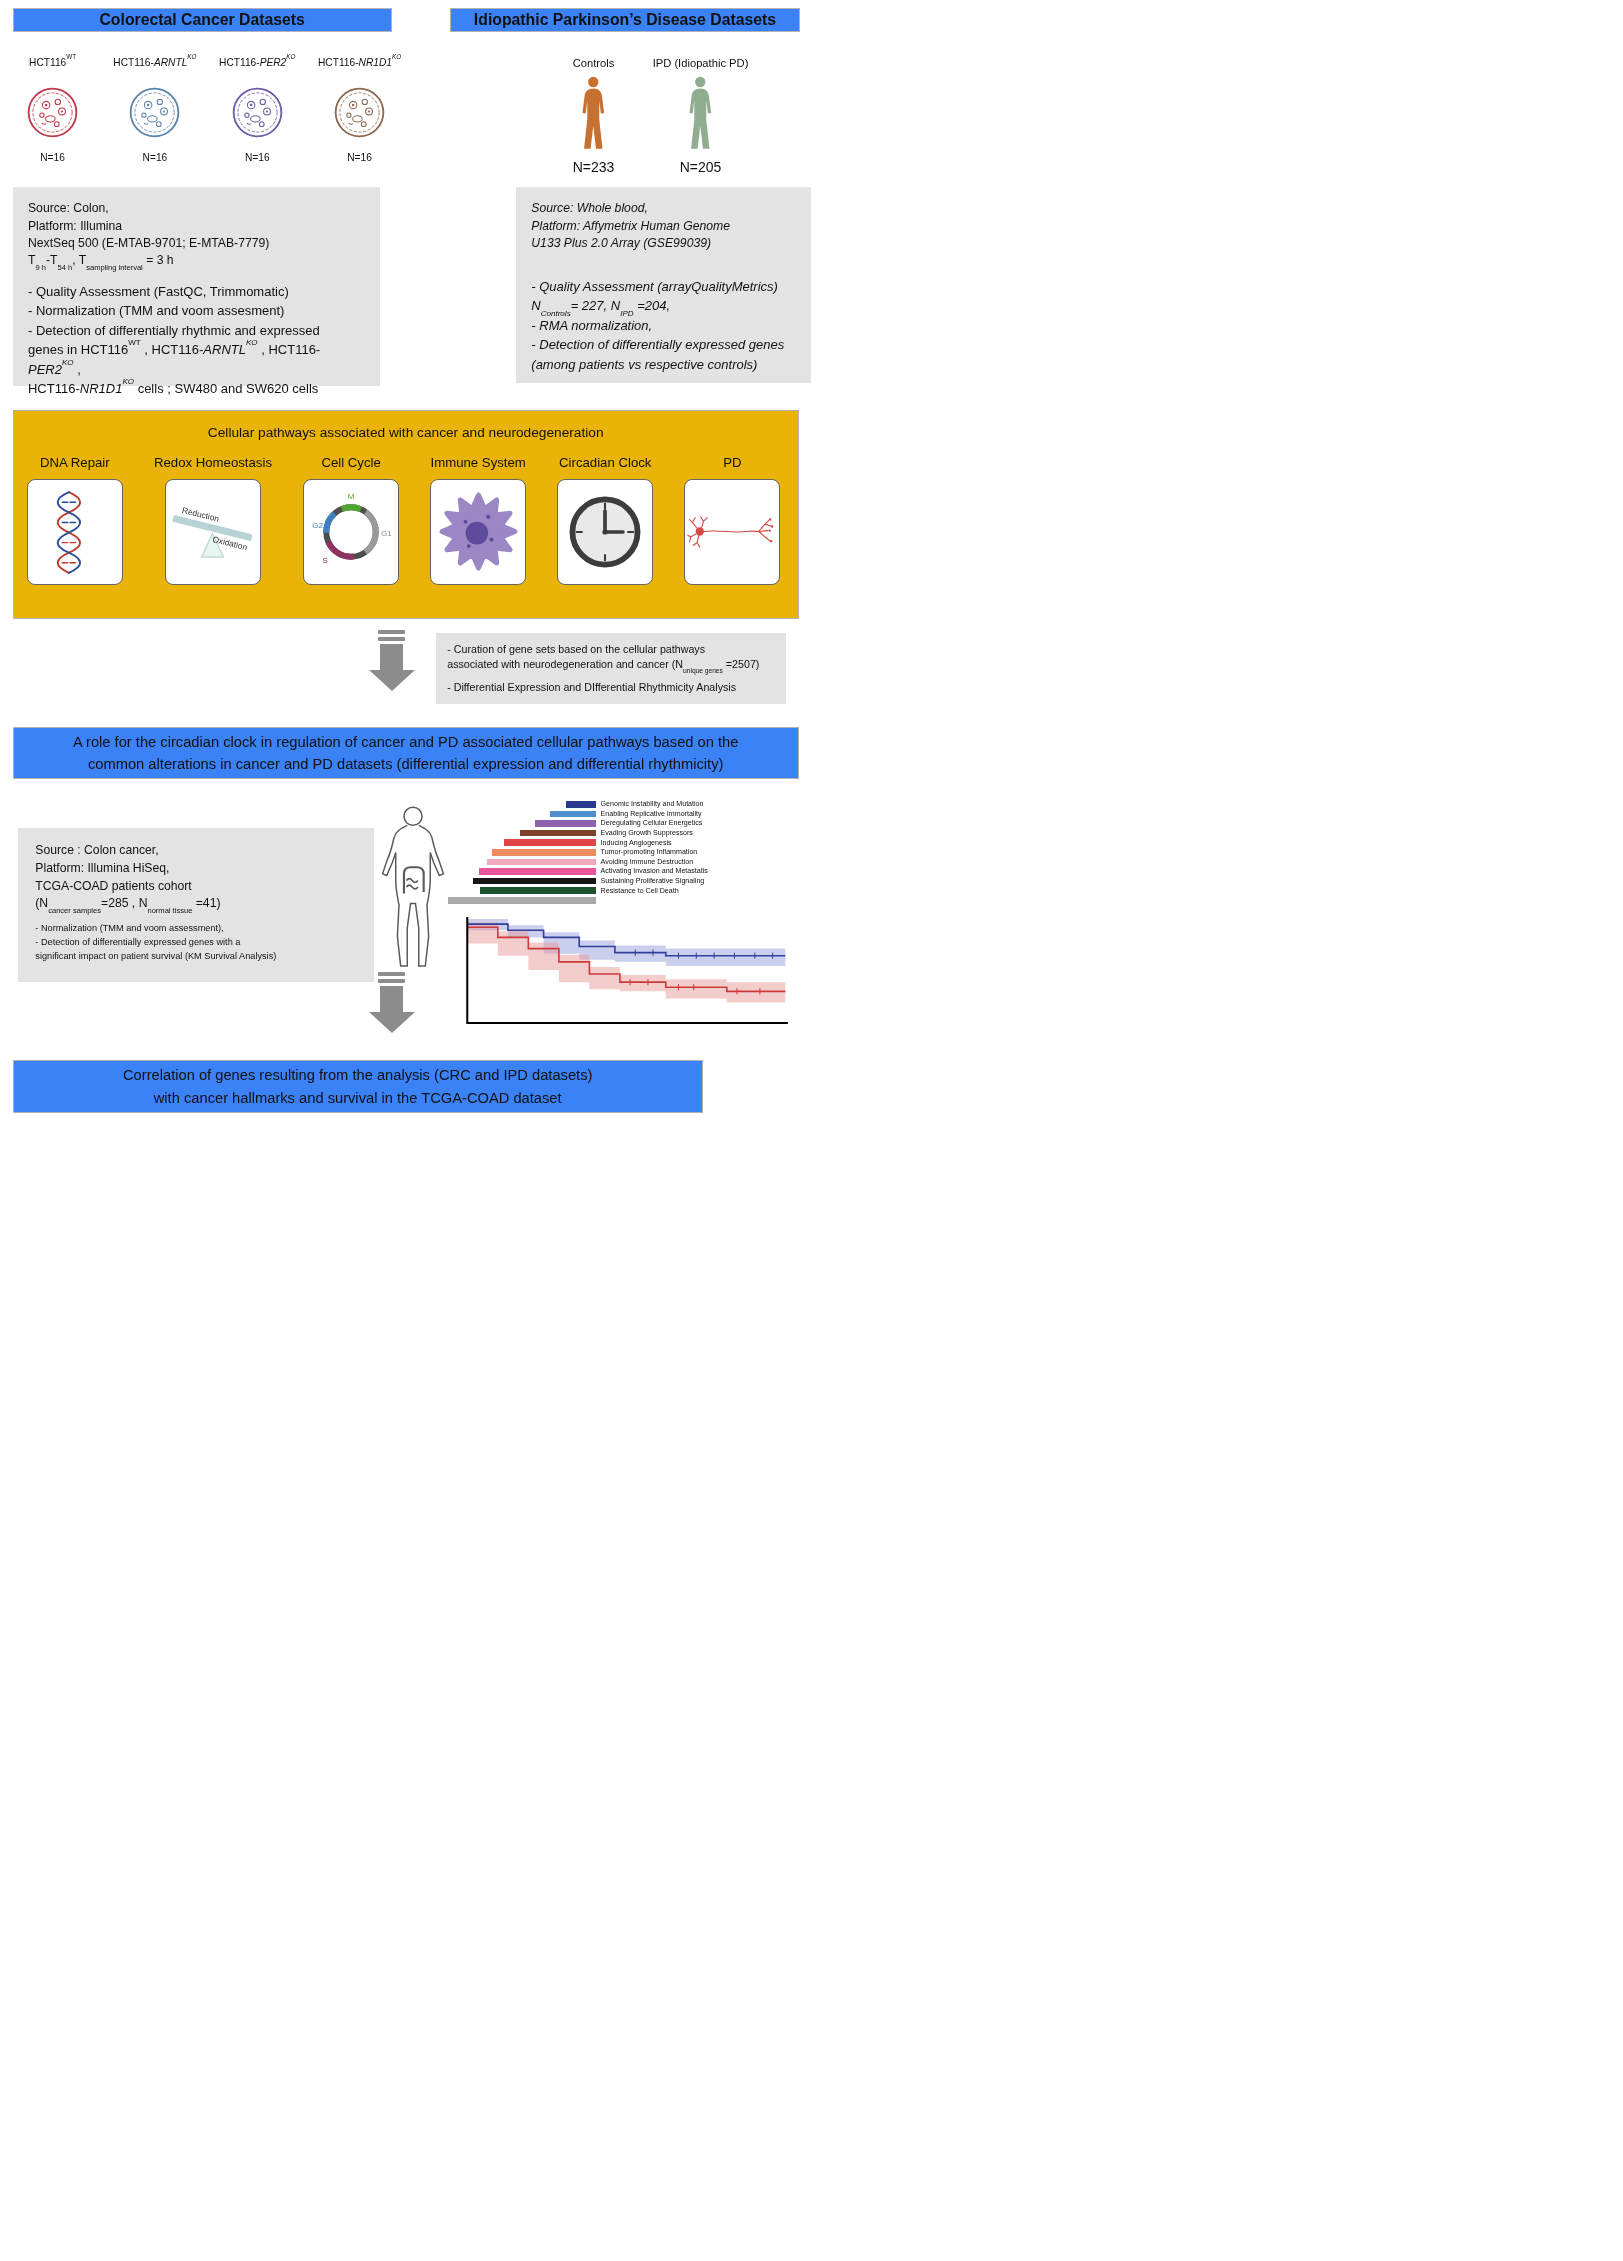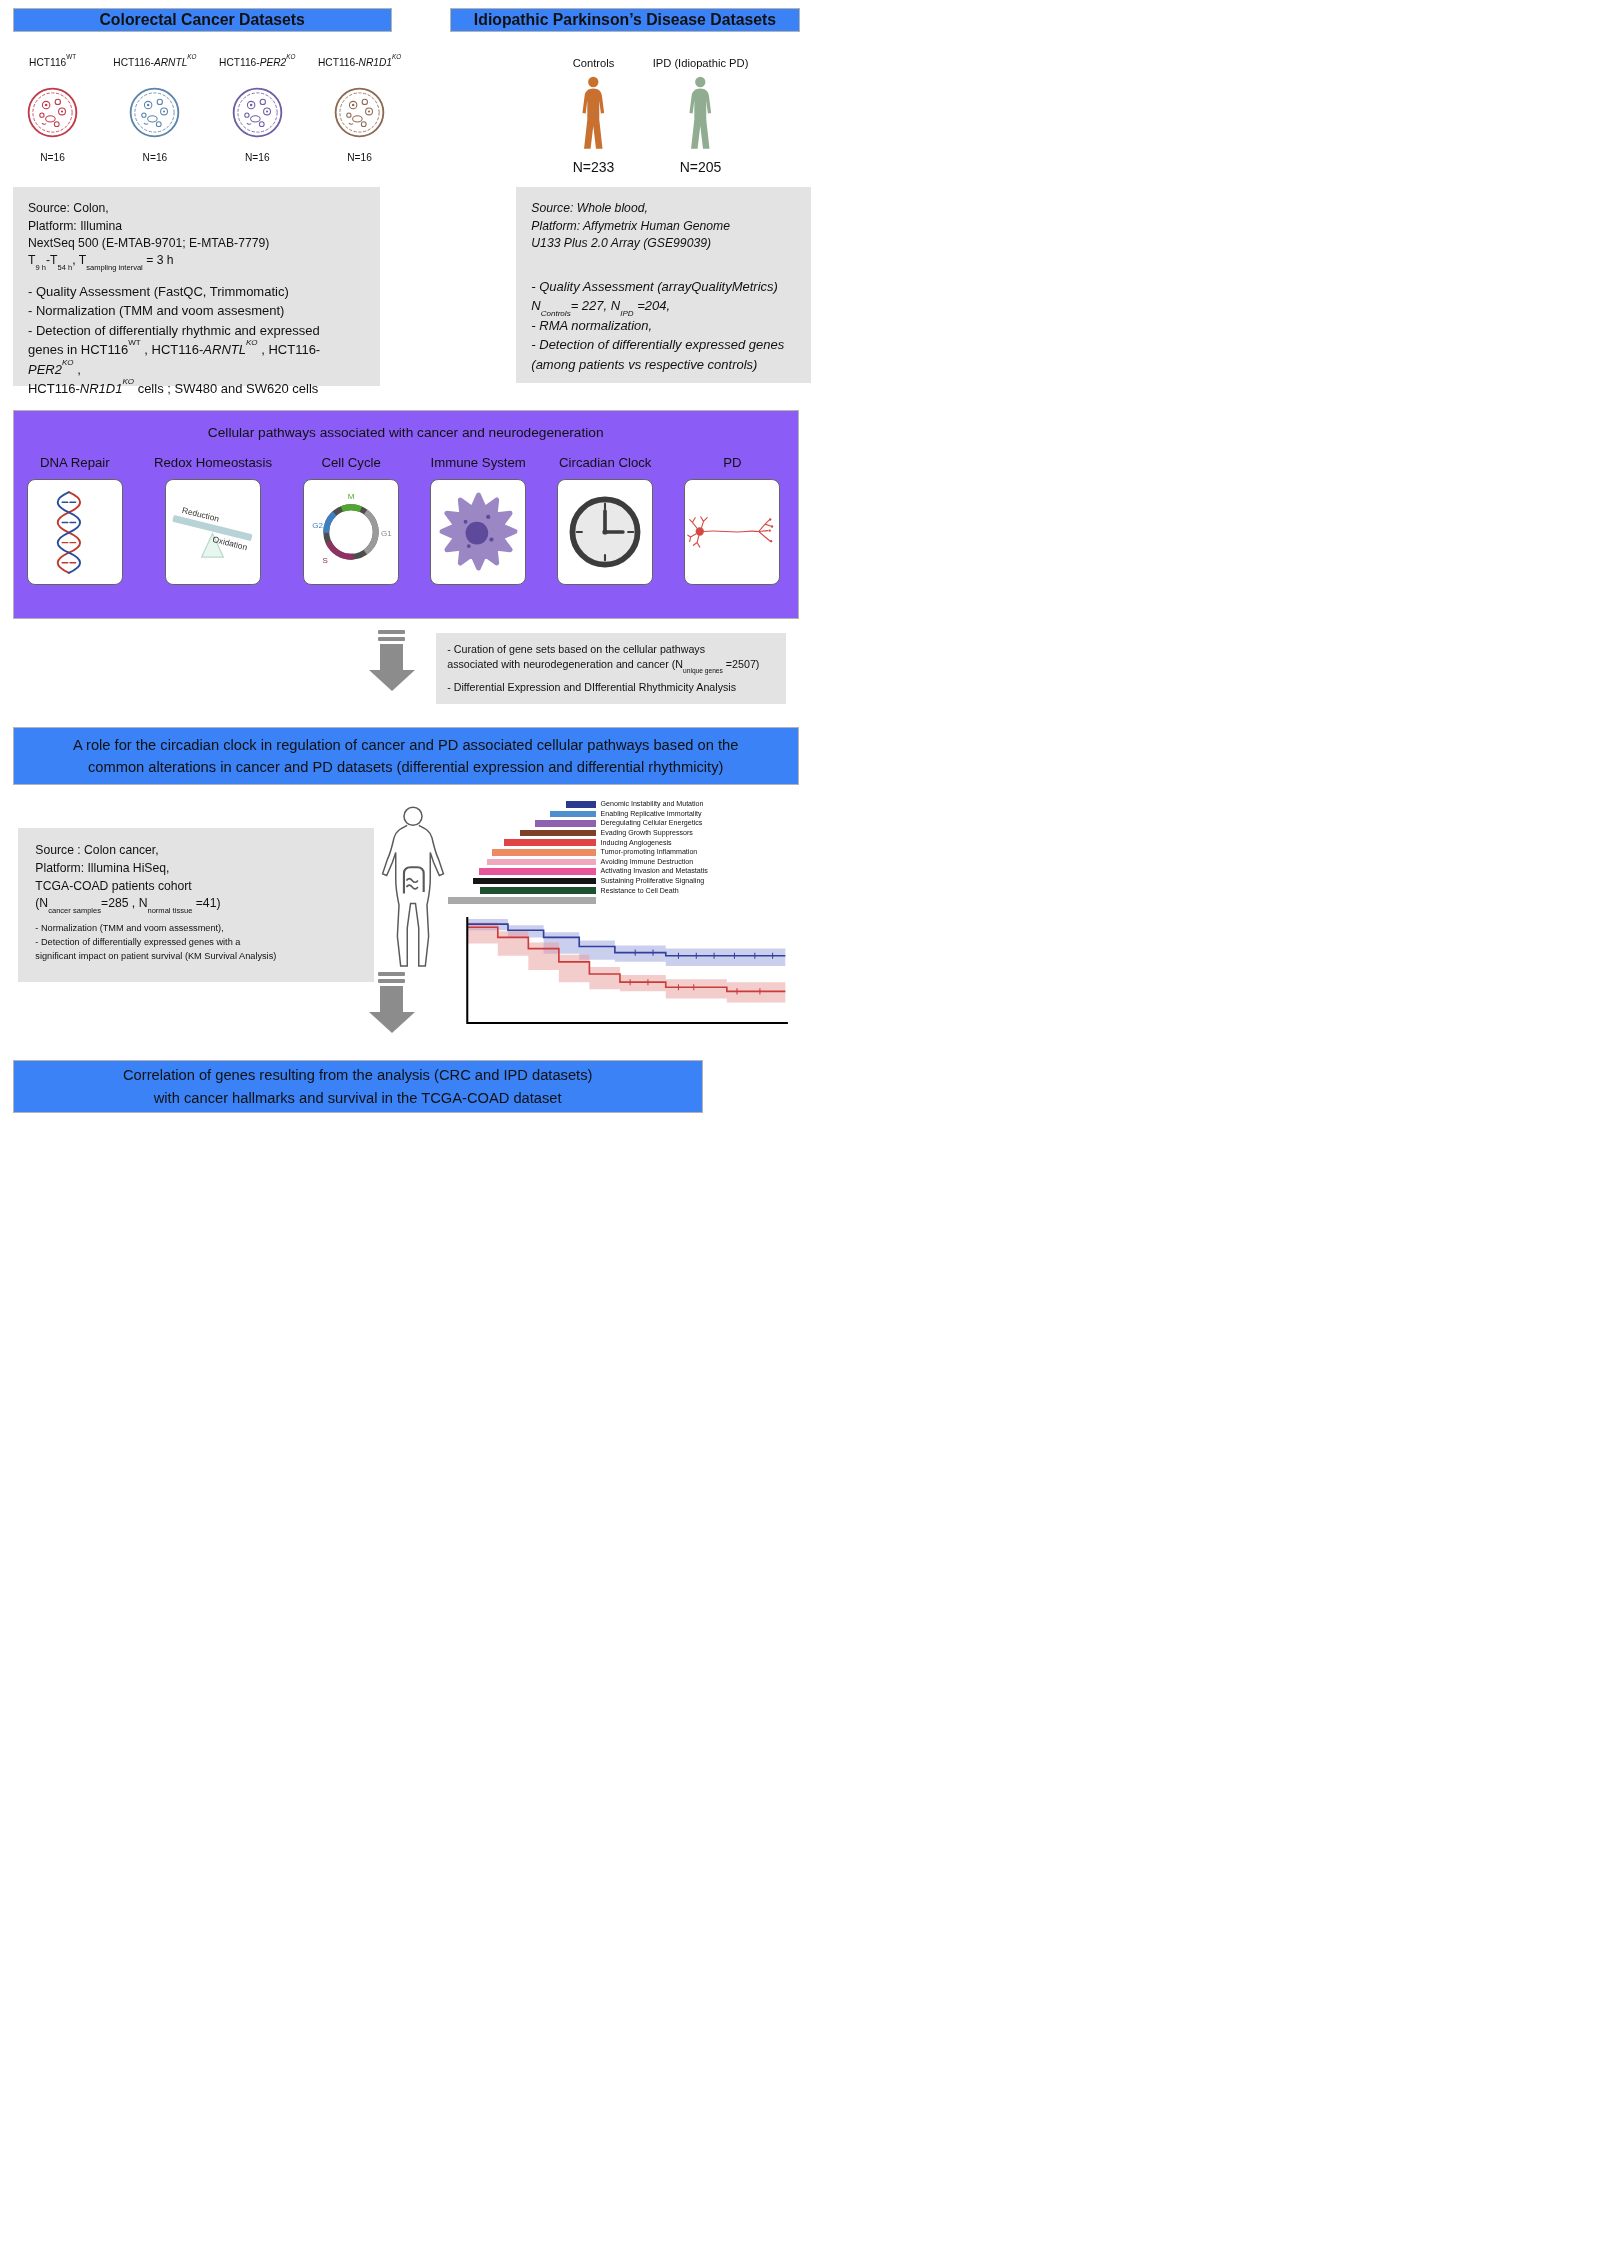--- a/index.html
+++ b/index.html
@@ -27,39 +27,39 @@
   .human-n { font-size:14px; margin-top:7.1px; }
 
   .gray-box { background:#e3e3e3; }
   .crc-info { left:12.7px; top:187px; width:367px; height:199px; padding:13.2px 15.3px; }
   .ipd-info { left:516px; top:187px; width:304px; height:196px; padding:13.2px 15.3px;font-style:italic; }
   .info-main .line { font-size:12.2px; line-height:1.42; }
   .info-bullets { margin-top:12.2px; }
   .info-bullets .line { font-size:13px; line-height:1.5; }
   .ipd-info .info-bullets { margin-top:24.4px; }
 
-  .pathways-box { left:12.7px; top:410px; width:786px; height:209px; border:1.5px solid #b3b3b3; background:#8b5cf6; }
+  .pathways-box { left:12.7px; top:410px; width:786px; height:209px; border:1.5px solid #b3b3b3; background:#eab308; }
   .pw-title { text-align:center; margin-top:14.2px; font-size:13.7px; }
   .pw-row { display:flex; justify-content:space-between; padding:0 17.3px 0 13.2px; margin-top:15.3px; }
   .pw-col { display:flex; flex-direction:column; align-items:center; }
   .pw-label { font-size:13.2px; margin-bottom:8.1px; white-space:nowrap; }
   .pw-card { width:96px; height:106px; border:1.3px solid #636363; border-radius:8.1px; display:flex; align-items:center; justify-content:center; background:#fff; }
 
   .flow-arrow { display:flex; flex-direction:column; align-items:center; width:49px; }
   .fa-bar { width:26.4px; height:3.6px; background:#8c8c8c; border-radius:1px; margin-bottom:3.6px; }
   .fa-shaft { width:22.4px; height:25.4px; background:#8c8c8c; }
   .fa-head { width:0; height:0; border-left:23.4px solid transparent; border-right:23.4px solid transparent; border-top:21.4px solid #8c8c8c; }
   .arrow-1 { left:367px; top:630px; }
   .arrow-2 { left:367px; top:972px; }
 
   .curation { left:436px; top:633px; width:350px; min-height:70px; padding:9.2px 11.2px; }
   .curation .line { font-size:10.7px; line-height:1.42; }
   .curation .line.mt { margin-top:7.1px; }
 
-  .statement-box { left:12.7px; top:727px; width:786px; height:58px; font-size:14.7px; line-height:1.5; padding:0 33px; }
+  .statement-box { left:12.7px; top:727px; width:786px; height:52px; font-size:14.7px; line-height:1.5; padding:0 33px; }
 
   .tcga-box { left:18px; top:828px; width:356px; height:154px; padding:14.2px 17.3px; }
   .tcga-box .info-main .line { font-size:12.2px; line-height:1.45; }
   .tcga-box .info-bullets { margin-top:9.2px; }
   .tcga-box .info-bullets .line { font-size:9.2px; line-height:1.5; }
 
   .body-outline { left:376px; top:802px; width:74px; height:170px; }
   .body-outline svg { width:100%; height:100%; }
 
   .hallmarks { left:448px; top:800px; width:351px; }

